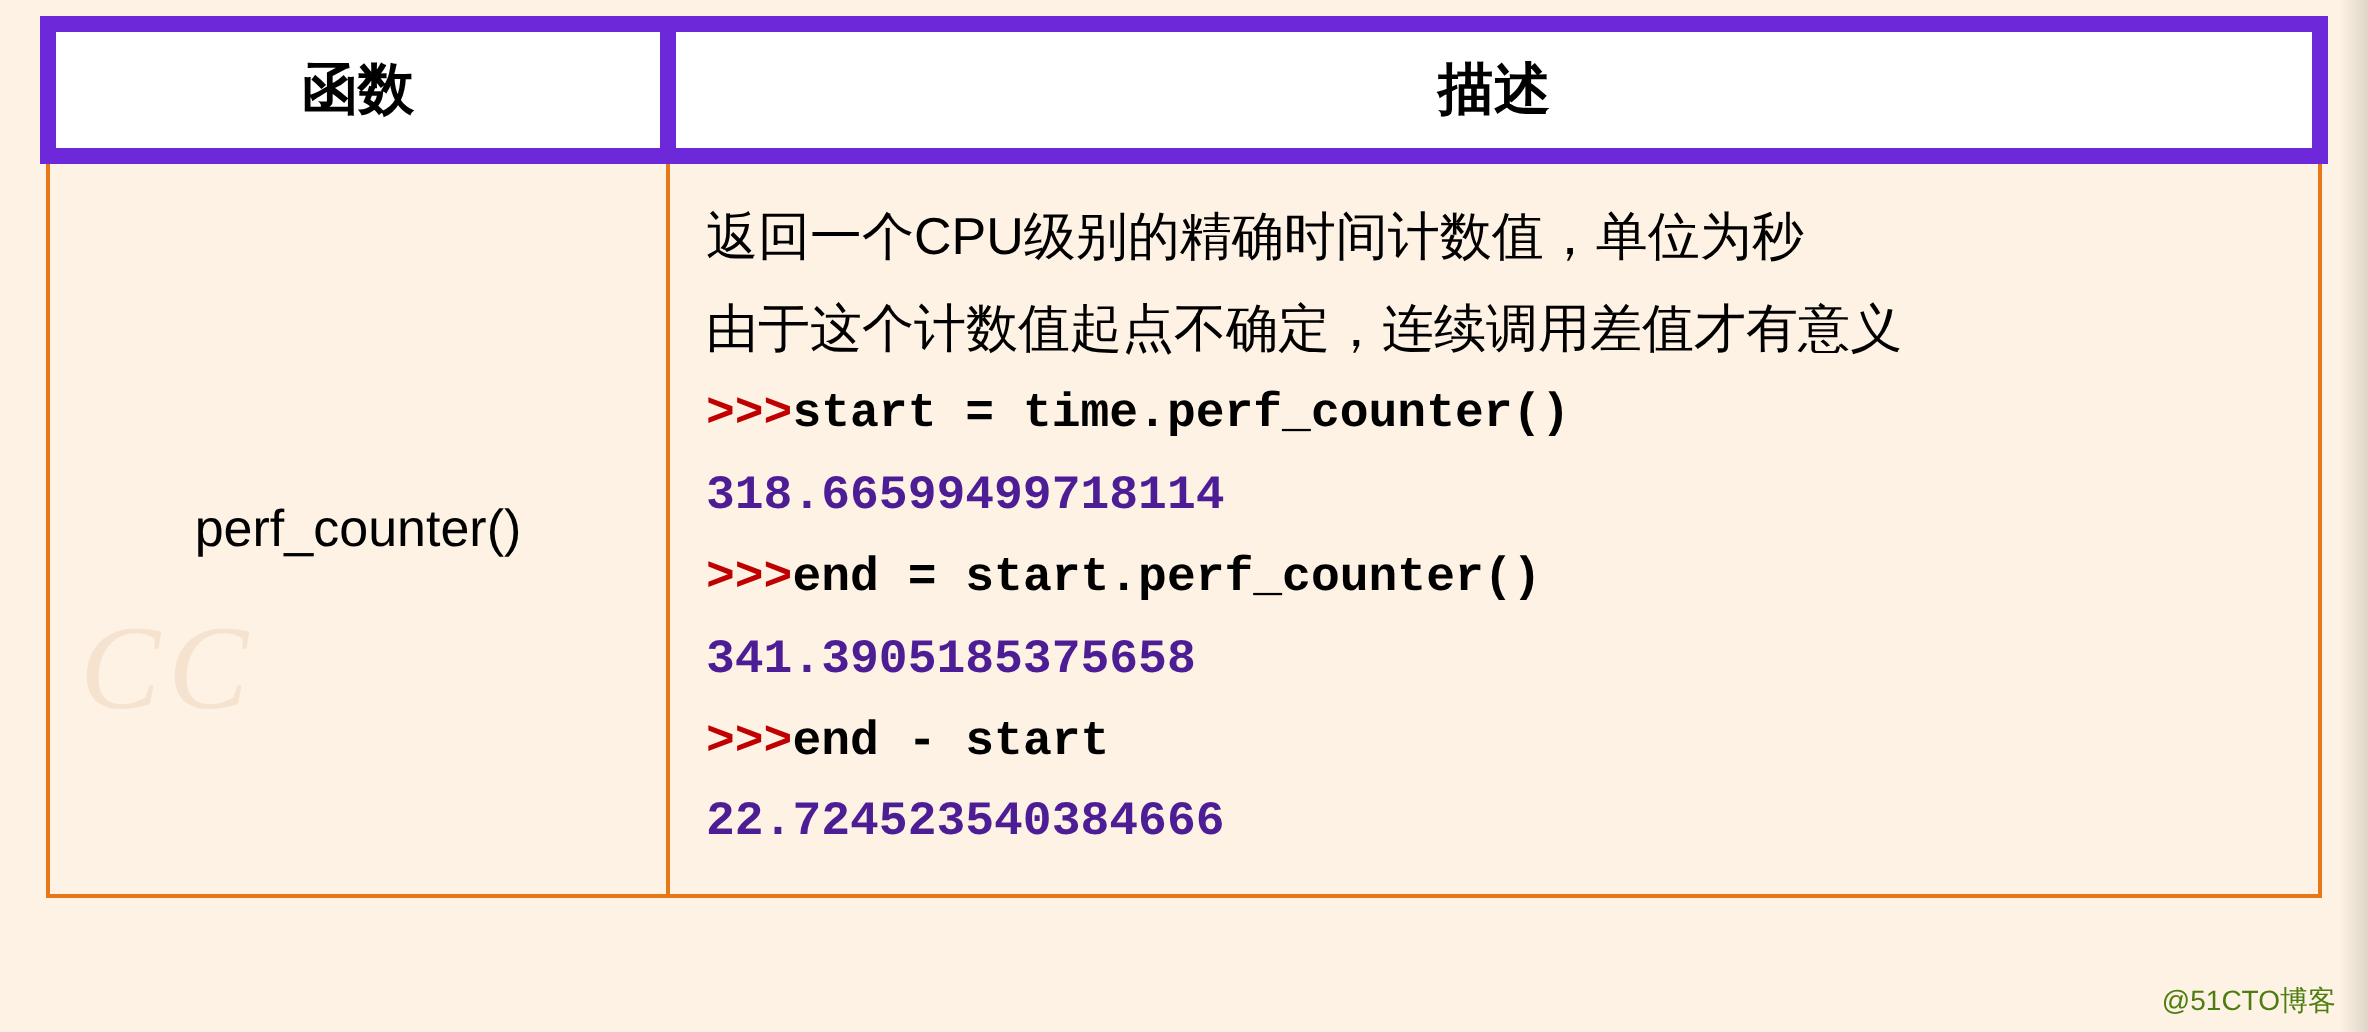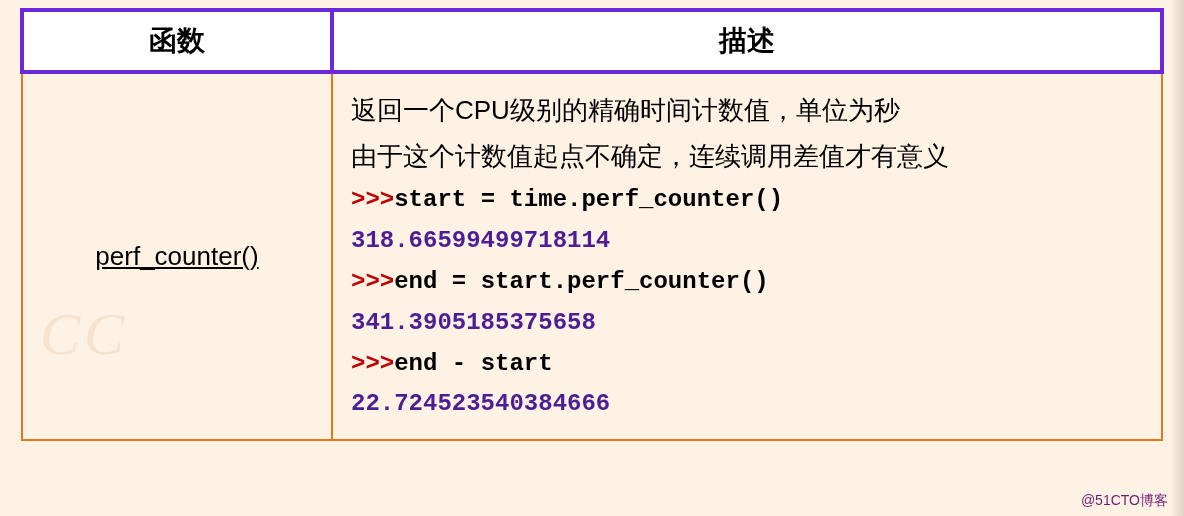--- a/index.html
+++ b/index.html
@@ -37,41 +37,40 @@
       z-index: 0;
       font-family: "SimHei", sans-serif;
     }
     .doc-table {
       width: 100%;
       border-collapse: collapse;
       position: relative;
       z-index: 1;
     }
     .doc-table th {
-      border: 4px solid #6d28d9;
+      border: 8px solid #6d28d9;
       background: #fff;
       font-size: 28px;
       font-weight: bold;
       padding: 10px 0;
       text-align: center;
       color: #000;
     }
     .doc-table td {
       border: 2px solid #e67817;
       padding: 14px 18px;
       vertical-align: middle;
       font-size: 26px;
       color: #000;
     }
     .col-fn {
       width: 310px;
       text-align: center;
       font-family: "Segoe UI", Arial, sans-serif;
       font-size: 30px;
-      text-decoration: underline;
     }
     .desc-cell {
       line-height: 1.7;
     }
     .desc-text {
       font-size: 26px;
       margin-bottom: 2px;
     }
     .code-line {
       font-family: "Consolas", "Courier New", monospace;
@@ -91,21 +90,21 @@
     }
     .output {
       color: #4c1d95;
       font-weight: bold;
     }
     .footer-mark {
       position: absolute;
       right: 16px;
       bottom: 6px;
       font-size: 14px;
-      color: #701a75;
+      color: #4d7c0f;
       font-family: Arial, sans-serif;
     }
     .right-shadow {
       position: absolute;
       right: 0;
       top: 0;
       width: 14px;
       height: 100%;
       background: linear-gradient(to right, rgba(0,0,0,0) 0%, rgba(0,0,0,0.12) 100%);
       pointer-events: none;

